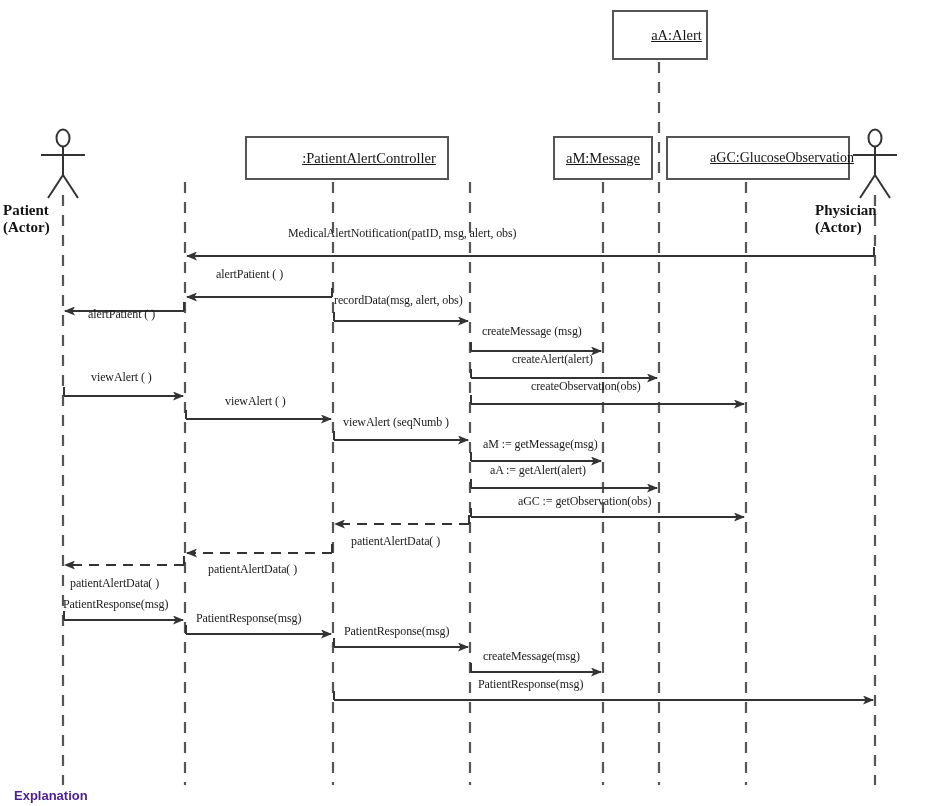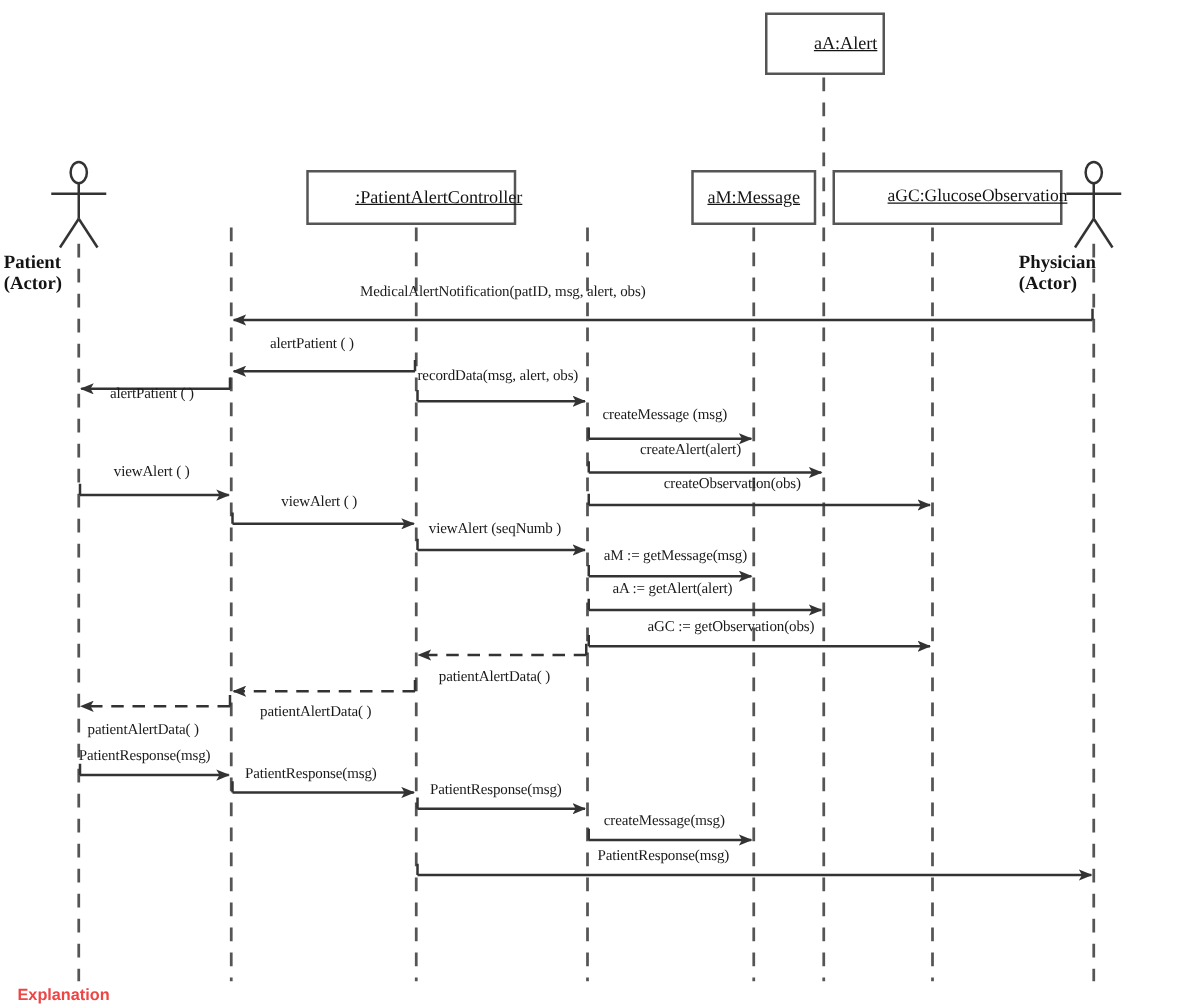--- a/index.html
+++ b/index.html
@@ -66,21 +66,21 @@
     color: #1a1a1a;
     letter-spacing: -0.1px;
   }
   .caption {
     position: absolute;
     left: 14px;
     top: 788px;
     font-family: "Liberation Sans", sans-serif;
     font-size: 13px;
     font-weight: bold;
-    color: #ef4444;
+    color: #4c1d95;
   }
 </style>
 </head>
 <body>
 
 <div id="canvas">
 
   <svg class="diagram" id="svg-layer" viewBox="0 0 949 806" xmlns="http://www.w3.org/2000/svg">
     <defs>
       <marker id="arrowFilled" markerWidth="11" markerHeight="9" refX="10" refY="4.5" orient="auto" markerUnits="userSpaceOnUse">
@@ -202,21 +202,21 @@
           <line x1="875" y1="175" x2="890" y2="198" stroke="#333" stroke-width="2"></line>
         </g>
       </g>
   </svg>
 
   <div class="obj-box" id="box-aalert" style="left: 612px; top: 10px; width: 96px; height: 50px; padding-left: 33px;">
     <span class="ul">aA:Alert</span>
   </div>
 
 
-  <div class="obj-box" id="box-controller" style="left: 245px; top: 136px; width: 168px; height: 44px; padding-left: 44px;">
+  <div class="obj-box" id="box-controller" style="left: 245px; top: 136px; width: 204px; height: 44px; padding-left: 44px;">
     <span class="ul">:PatientAlertController</span>
   </div>
 
 
   <div class="obj-box" id="box-amessage" style="left: 553px; top: 136px; width: 100px; height: 44px; text-align: right;">
     <span class="ul">aM:Message</span>
   </div>
 
   <div class="obj-box" id="box-aglucose" style="left: 666px; top: 136px; width: 184px; height: 44px;">
     <span class="ul small">aGC:GlucoseObservation</span>

